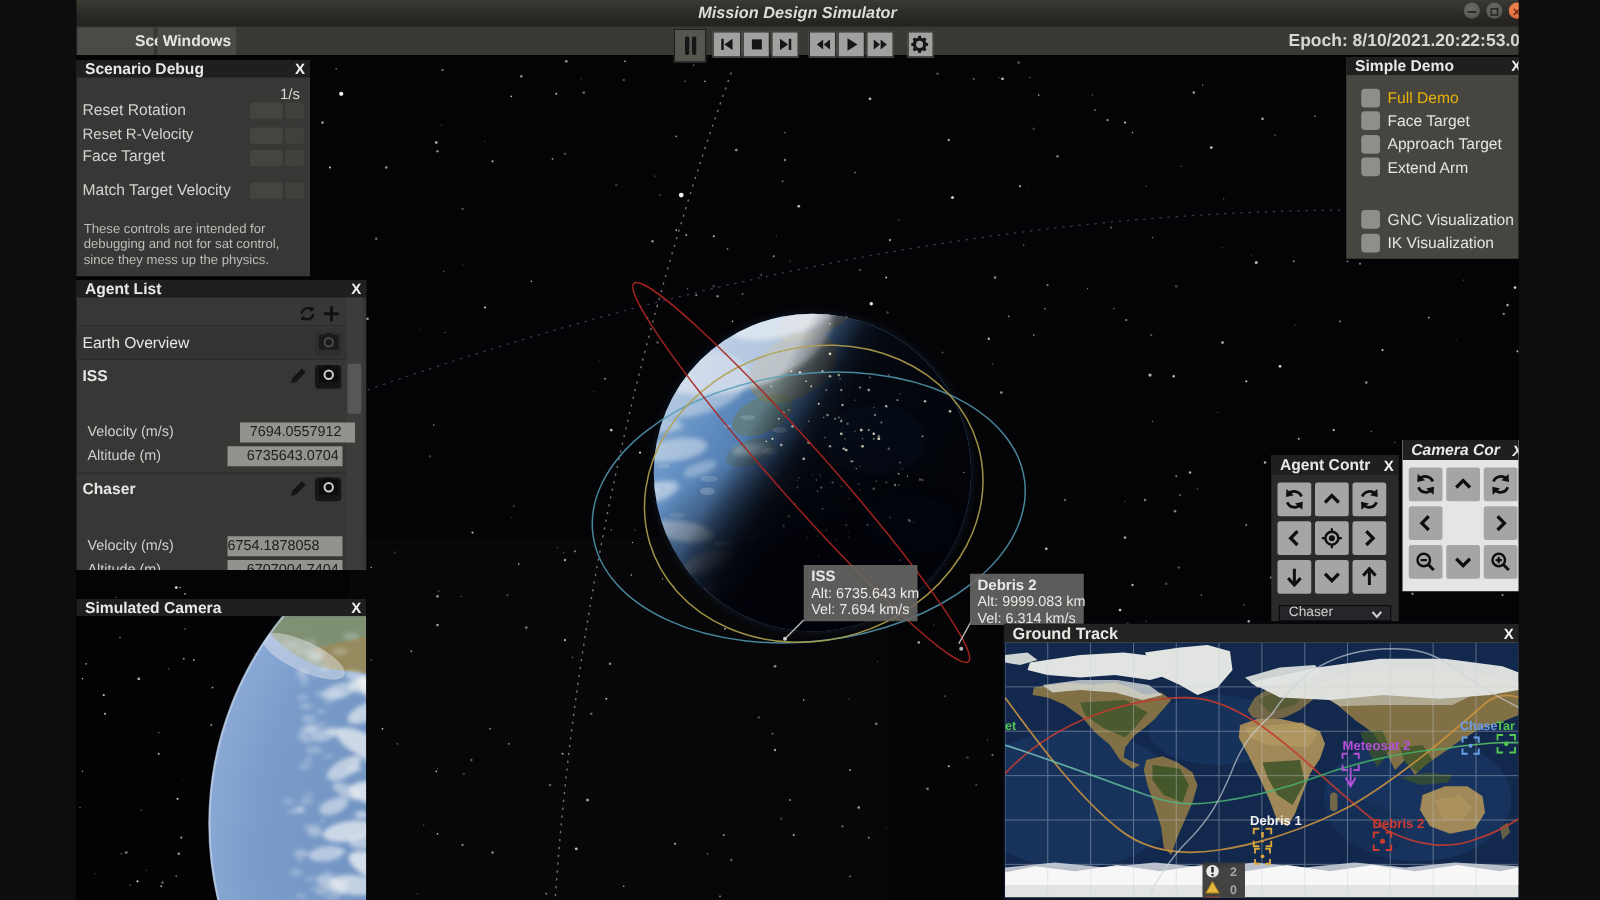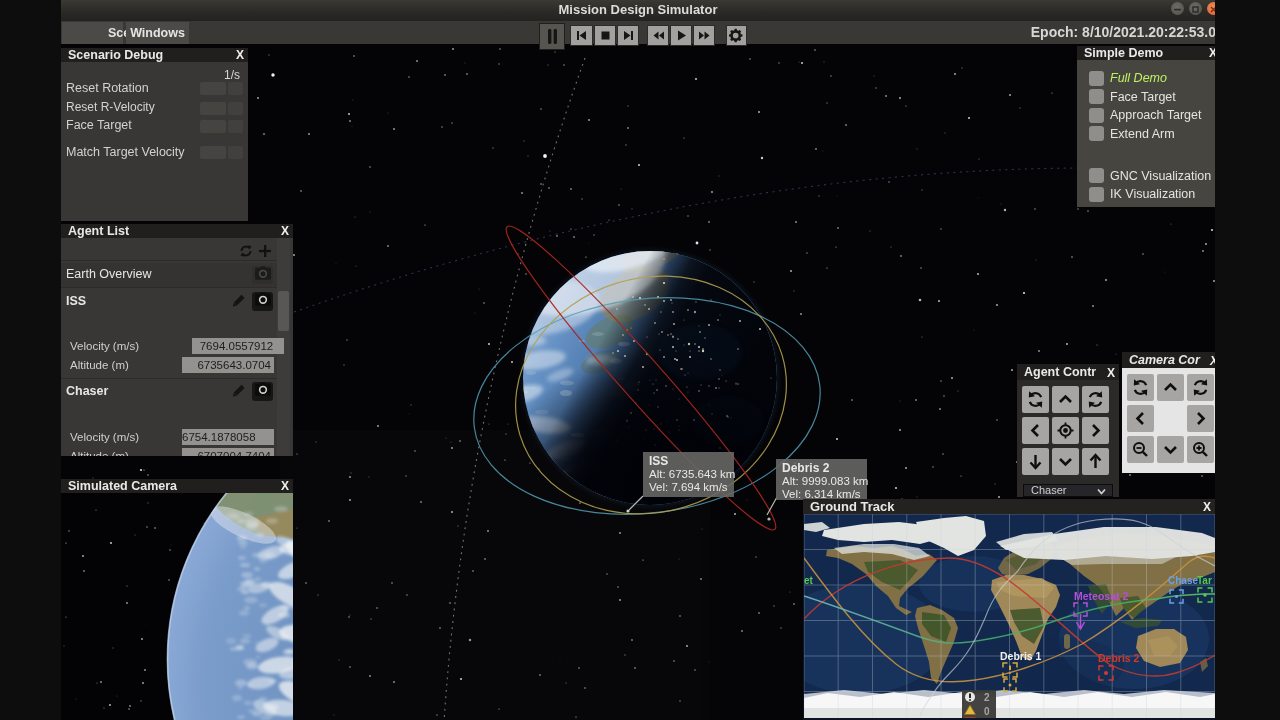--- a/index.html
+++ b/index.html
@@ -1,19 +1,19 @@
 <!DOCTYPE html>
 <html><head>
 <meta charset="utf-8">
 <style>
 * { margin:0; padding:0; box-sizing:border-box; }
 html,body { width:1280px; height:720px; overflow:hidden; background:#0d0d0d; font-family:"Liberation Sans",sans-serif; }
 #stage { position:relative; width:1280px; height:720px; background:#0d0d0d; }
 #app { position:absolute; left:61px; top:0; width:1154px; height:720px; background:#050507; overflow:hidden; }
-#titlebar { position:absolute; left:0; top:0; width:100%; height:21px; background:linear-gradient(#3a3933,#2b2a26 55%,#232220); color:#dcdcda; font-size:13px; font-weight:bold; text-align:center; line-height:19px; z-index:5; }
+#titlebar { position:absolute; left:0; top:0; width:100%; height:21px; background:linear-gradient(#3a3933,#2b2a26 55%,#232220); color:#dcdcda; font-size:13px; font-weight:bold; text-align:center; line-height:19px; z-index:5;font-style:italic; }
 .winbtn { position:absolute; top:2px; width:13px; height:13px; border-radius:50%; }
 #toolbar { position:absolute; left:0; top:21px; width:100%; height:23px; background:#393835; z-index:5; }
 .menubtn { position:absolute; top:0.5px; height:22.5px; background:#4b4a46; color:#e4e4e2; font-size:12.5px; font-weight:bold; text-align:center; line-height:22px; }
 #epoch { position:absolute; right:-1px; top:3px; color:#d6d6d4; font-size:14px; font-weight:bold; }
 .pbtn { position:absolute; top:4px; height:21px; background:#a2a19f; border:1px solid #2c2b29; }
 .pbtn svg { display:block; margin-left:auto; margin-right:auto; }
 .panel { position:absolute; background:#383735; z-index:10; }
 .phead { position:relative; height:14px; background:#201f1e; color:#e8e8e6; font-size:12.5px; font-weight:bold; line-height:14px; padding-left:7px; white-space:nowrap; overflow:hidden; }
 .phead .x { position:absolute; right:4px; top:0; font-size:12px; color:#f0f0ee; }
 .tip { position:absolute; background:rgba(105,105,103,0.88); color:#e8e8e6; font-size:11.5px; line-height:13px; padding:3px 5px 4px 6px; white-space:nowrap; z-index:8; }
@@ -783,20 +783,21 @@
           <div style="position:absolute;left:167px;top:20px;width:15px;height:13px;background:#41403c;border-radius:2px;"></div>
           <div style="position:absolute;left:5px;top:38px;font-size:12px;color:#d2d2d0;white-space:nowrap;">Reset R-Velocity</div>
           <div style="position:absolute;left:139px;top:40px;width:26px;height:13px;background:#454440;border-radius:2px;"></div>
           <div style="position:absolute;left:167px;top:40px;width:15px;height:13px;background:#41403c;border-radius:2px;"></div>
           <div style="position:absolute;left:5px;top:56px;font-size:12.5px;color:#d2d2d0;white-space:nowrap;">Face Target</div>
           <div style="position:absolute;left:139px;top:58px;width:26px;height:13px;background:#454440;border-radius:2px;"></div>
           <div style="position:absolute;left:167px;top:58px;width:15px;height:13px;background:#41403c;border-radius:2px;"></div>
           <div style="position:absolute;left:5px;top:83px;font-size:12.5px;color:#d2d2d0;white-space:nowrap;">Match Target Velocity</div>
           <div style="position:absolute;left:139px;top:84px;width:26px;height:13px;background:#454440;border-radius:2px;"></div>
           <div style="position:absolute;left:167px;top:84px;width:15px;height:13px;background:#41403c;border-radius:2px;"></div>
+          <div style="position:absolute;left:6px;top:115px;font-size:10.5px;line-height:12.3px;color:#bcbcba;">These controls are intended for<br>debugging and not for sat control,<br>since they mess up the physics.</div>
         </div>
       </div>
 <div class="panel" style="left:0;top:224px;width:232px;height:232px;overflow:hidden;">
         <div class="phead">Agent List<span class="x">X</span></div>
         <div style="position:relative;width:100%;height:218px;">
           <div style="position:absolute;left:0;top:0;width:216px;height:23px;border-bottom:1px solid #2c2b29;">
             <span style="position:absolute;left:178px;top:6px;"><svg width="14" height="14" viewBox="0 0 14 14">
                 <path d="M11.5,7 A4.5,4.5 0 0 1 3.6,9.9" fill="none" stroke="#111" stroke-width="1.8"></path>
                 <path d="M2.5,7 A4.5,4.5 0 0 1 10.4,4.1" fill="none" stroke="#111" stroke-width="1.8"></path>
                 <path d="M9.2,1.2 L12.6,2.6 L10.2,5.6 Z" fill="#111"></path>
@@ -1022,21 +1023,21 @@
             </g>
 <ellipse cx="182" cy="32" rx="36" ry="12" fill="#e8ecef" opacity="0.45" transform="rotate(25 182 32)"></ellipse>
 </g>
 <circle cx="369" cy="166" r="262.5" fill="none" stroke="#cddcee" stroke-width="1.8" opacity="0.6"></circle>
 </svg>
       </div>
 <div class="panel" style="left:1016px;top:46px;width:138px;height:161px;background:#46453f;overflow:hidden;">
         <div class="phead">Simple Demo<span class="x" style="right:-2px;">X</span></div>
         <div style="position:relative;width:100%;height:147px;">
           <div style="position:absolute;left:12px;top:10.5px;width:15px;height:15px;background:#8f8e8a;border-radius:3px;"></div>
-          <div style="position:absolute;left:33px;top:11.0px;font-size:12.5px;color:#bef264;white-space:nowrap;font-style:italic;">Full Demo</div>
+          <div style="position:absolute;left:33px;top:11.0px;font-size:12.5px;color:#eab308;white-space:nowrap;">Full Demo</div>
           <div style="position:absolute;left:12px;top:29.0px;width:15px;height:15px;background:#8f8e8a;border-radius:3px;"></div>
           <div style="position:absolute;left:33px;top:29.5px;font-size:12.5px;color:#e4e4e2;white-space:nowrap;">Face Target</div>
           <div style="position:absolute;left:12px;top:47.5px;width:15px;height:15px;background:#8f8e8a;border-radius:3px;"></div>
           <div style="position:absolute;left:33px;top:48.0px;font-size:12.5px;color:#e4e4e2;white-space:nowrap;">Approach Target</div>
           <div style="position:absolute;left:12px;top:66.0px;width:15px;height:15px;background:#8f8e8a;border-radius:3px;"></div>
           <div style="position:absolute;left:33px;top:66.5px;font-size:12.5px;color:#e4e4e2;white-space:nowrap;">Extend Arm</div>
           <div style="position:absolute;left:12px;top:108.0px;width:15px;height:15px;background:#8f8e8a;border-radius:3px;"></div>
           <div style="position:absolute;left:33px;top:108.5px;font-size:12.5px;color:#e4e4e2;white-space:nowrap;">GNC Visualization</div>
           <div style="position:absolute;left:12px;top:126.5px;width:15px;height:15px;background:#8f8e8a;border-radius:3px;"></div>
           <div style="position:absolute;left:33px;top:127.0px;font-size:12.5px;color:#e4e4e2;white-space:nowrap;">IK Visualization</div>

